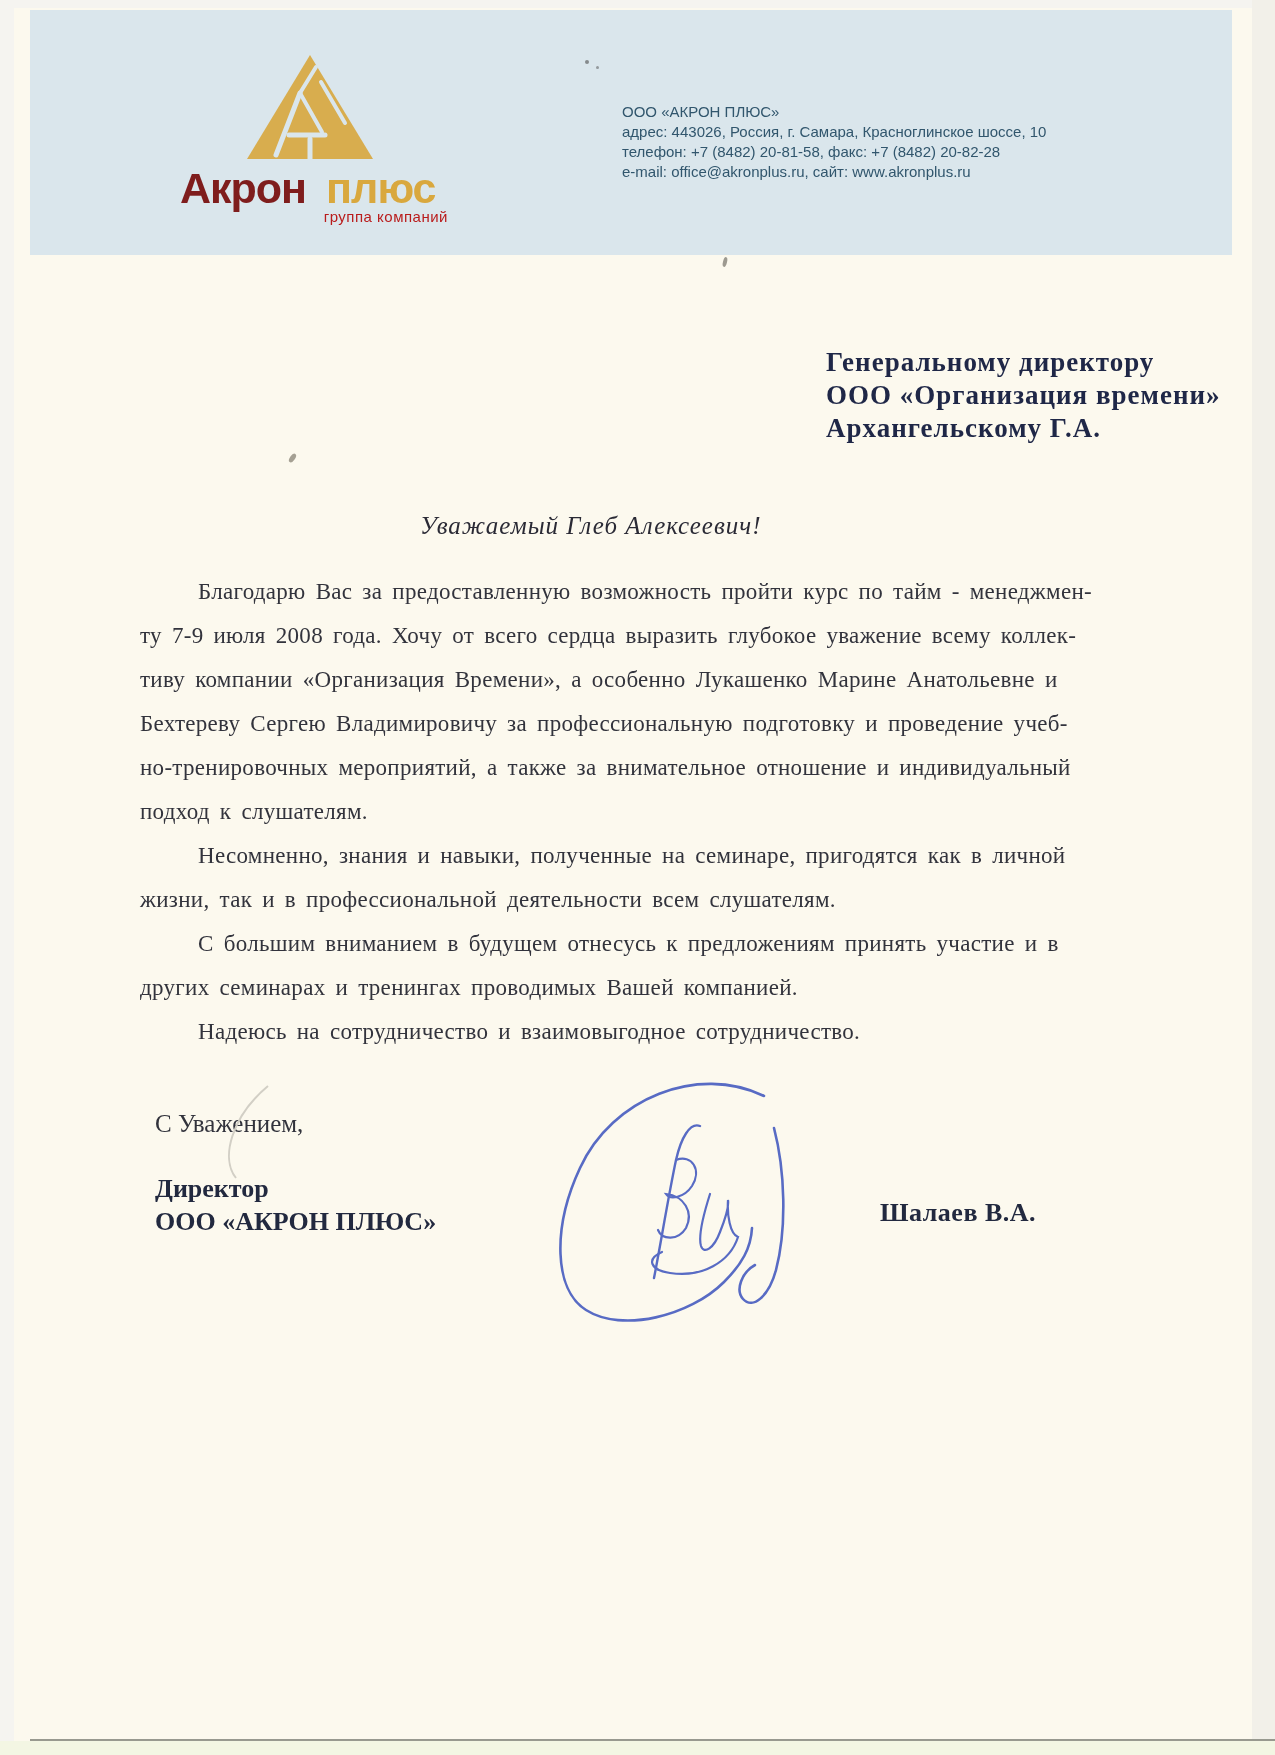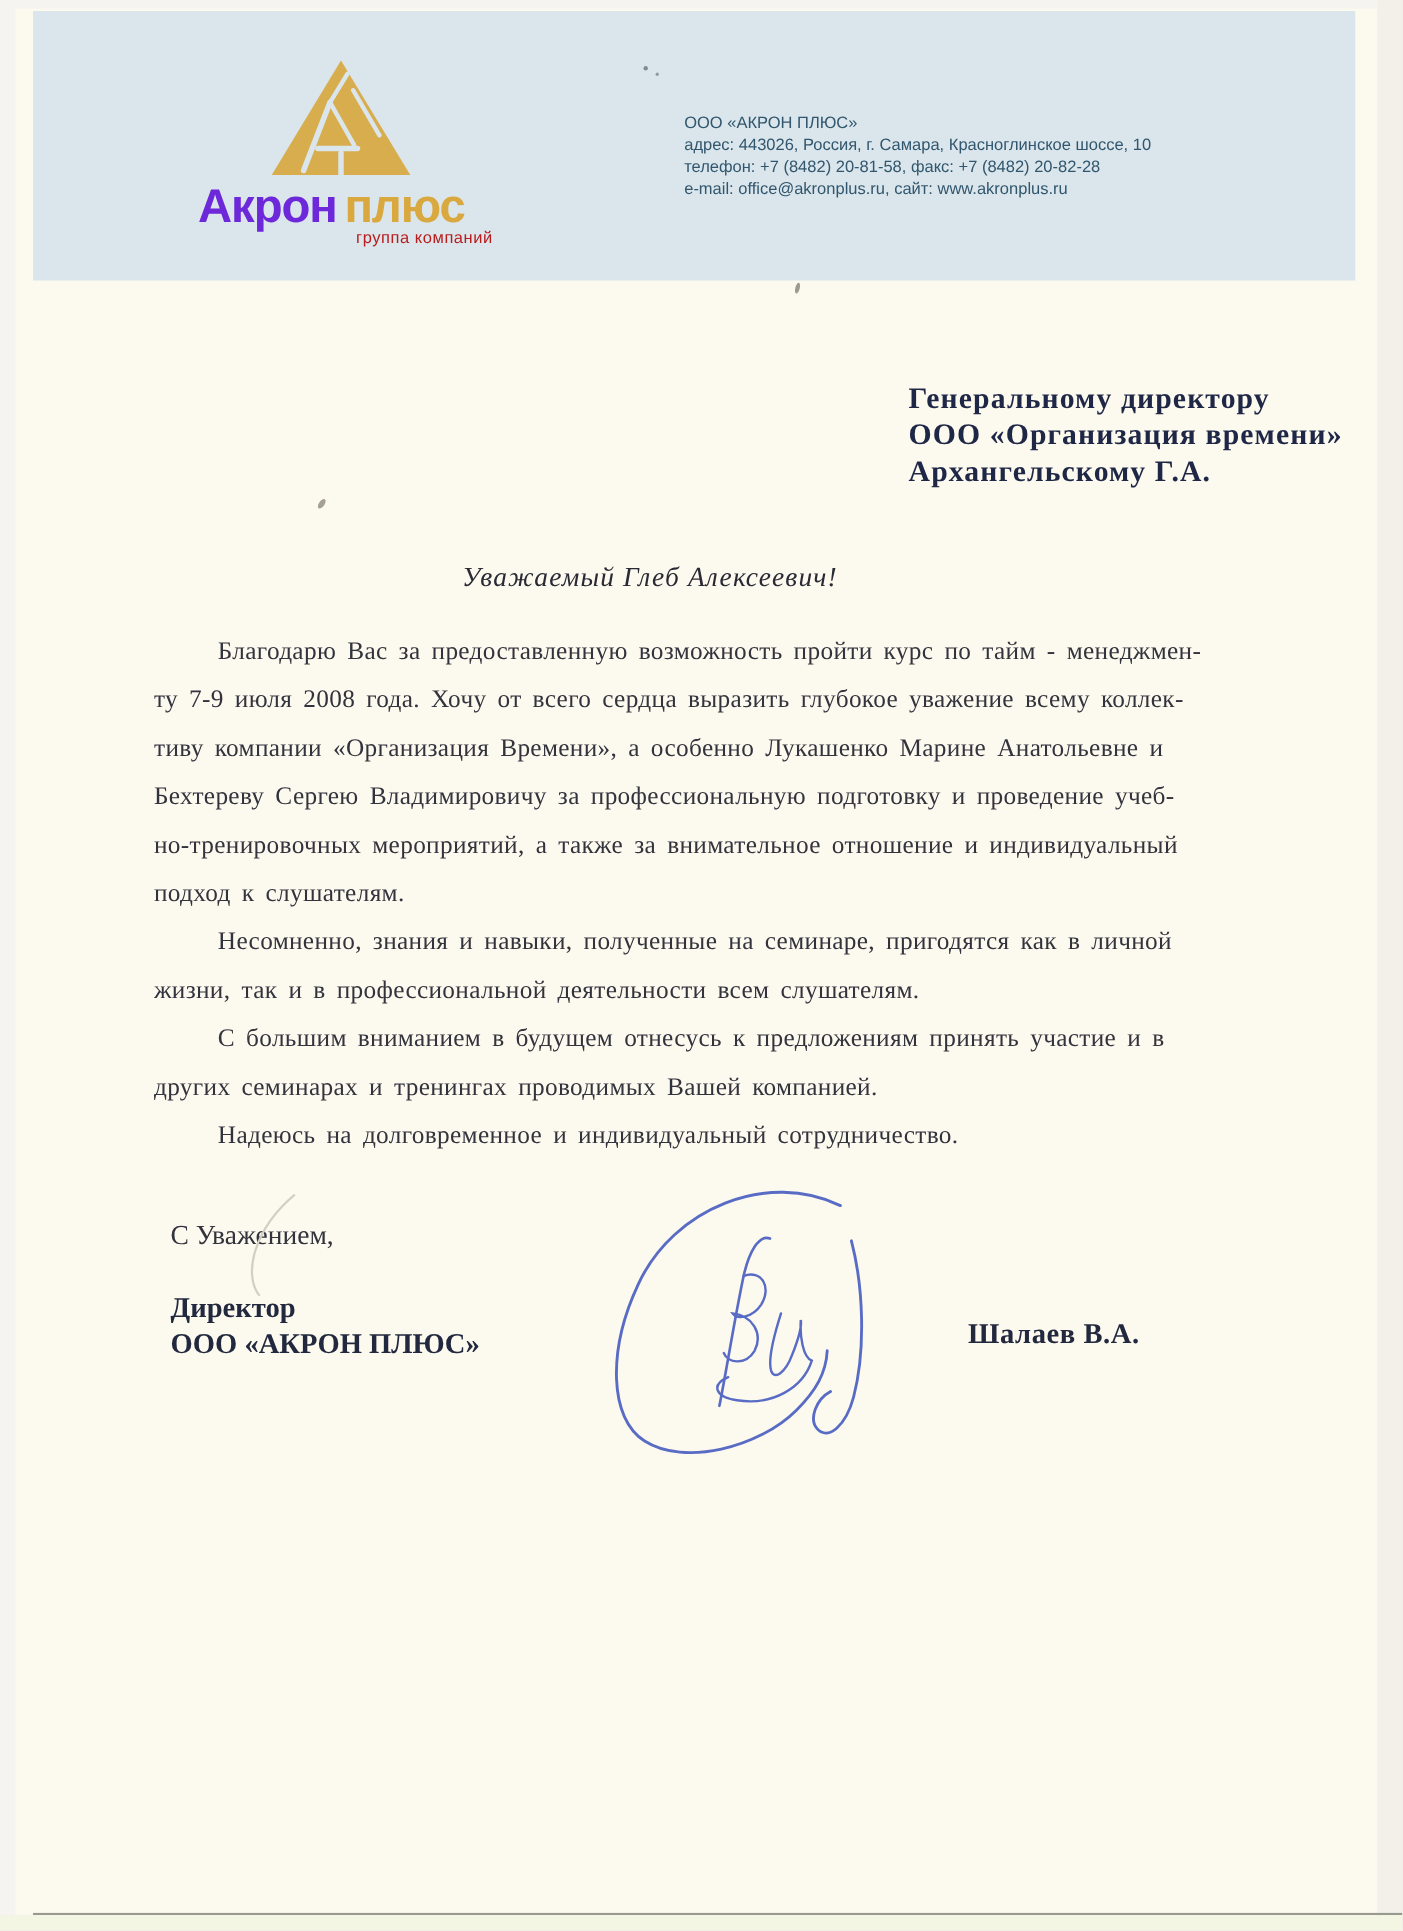--- a/index.html
+++ b/index.html
@@ -9,22 +9,22 @@
   .right-edge{position:absolute;left:1252px;top:0;width:23px;height:1755px;background:#f2f0e9;}
   .bottom-line{position:absolute;left:30px;top:1739px;width:1245px;height:2px;background:#98998f;}
   .bottom-strip{position:absolute;left:0;top:1741px;width:1275px;height:14px;background:#f3f6e3;}
 
   
   .band{position:absolute;left:30px;top:10px;width:1202px;height:245px;background:#dae6ec;}
   .logo{position:absolute;left:150px;top:42px;width:268px;}
   .logo svg.tri{display:block;margin-left:64px;}
   .logo-word{margin-top:4px;font-family:"Liberation Sans",sans-serif;font-weight:bold;
              font-size:43px;line-height:44px;letter-spacing:-1px;white-space:nowrap;}
-  .logo-word .dark{color:#6d28d9;}
-  .logo-word .gold{color:#d9a83e;margin-left:7px;}
+  .logo-word .dark{color:#7f1d1d;}
+  .logo-word .gold{color:#d9a83e;margin-left:20px;}
   .logo-sub{font-family:"Liberation Sans",sans-serif;font-size:15px;color:#b91c1c;
             text-align:right;width:100%;margin-top:-2px;letter-spacing:0.5px;}
   .coinfo{position:absolute;left:592px;top:92px;width:600px;color:#31566d;
           font-family:"Liberation Sans",sans-serif;font-size:15px;line-height:20px;}
   .coinfo .blk2{margin-top:12px;}
   .pre{white-space:pre-line;}
 
   
   .recipient{position:absolute;left:826px;top:346px;font-weight:bold;font-size:27px;
              line-height:33px;color:#1f2747;letter-spacing:1px;}
@@ -91,21 +91,21 @@
     <p class="pre">Благодарю Вас за предоставленную возможность пройти курс по тайм - менеджмен-
 ту  7-9 июля 2008 года. Хочу от всего сердца выразить глубокое уважение всему коллек-
 тиву компании «Организация Времени», а особенно Лукашенко Марине Анатольевне и
 Бехтереву Сергею Владимировичу за профессиональную подготовку и проведение учеб-
 но-тренировочных мероприятий, а также за внимательное отношение и индивидуальный
 подход к слушателям.</p>
     <p class="pre">Несомненно, знания и навыки, полученные на семинаре, пригодятся как в личной
 жизни, так и в профессиональной деятельности всем слушателям.</p>
     <p class="pre">С большим вниманием в будущем отнесусь к предложениям принять участие и в
 других семинарах и тренингах проводимых Вашей компанией.</p>
-    <p class="pre">Надеюсь на долговременное и индивидуальный сотрудничество.</p>
+    <p class="pre">Надеюсь на сотрудничество и взаимовыгодное сотрудничество.</p>
   </div>
 
   <div class="closing">С Уважением,</div>
   <div class="sign-titles pre">Директор
 ООО «АКРОН ПЛЮС»</div>
 
   <svg class="signature" width="270" height="250" viewBox="0 0 270 250">
     <g fill="none" stroke="#5064c2" stroke-linecap="round" opacity="0.95">
       <path d="M224,20 C158,-12 72,22 40,92 C12,152 14,214 46,234 C82,257 150,240 184,206 C202,188 211,172 212,152" stroke-width="2.6"></path>
       <path d="M160,50 C150,46 141,62 136,84 C128,122 120,172 114,202" stroke-width="2.4"></path>

